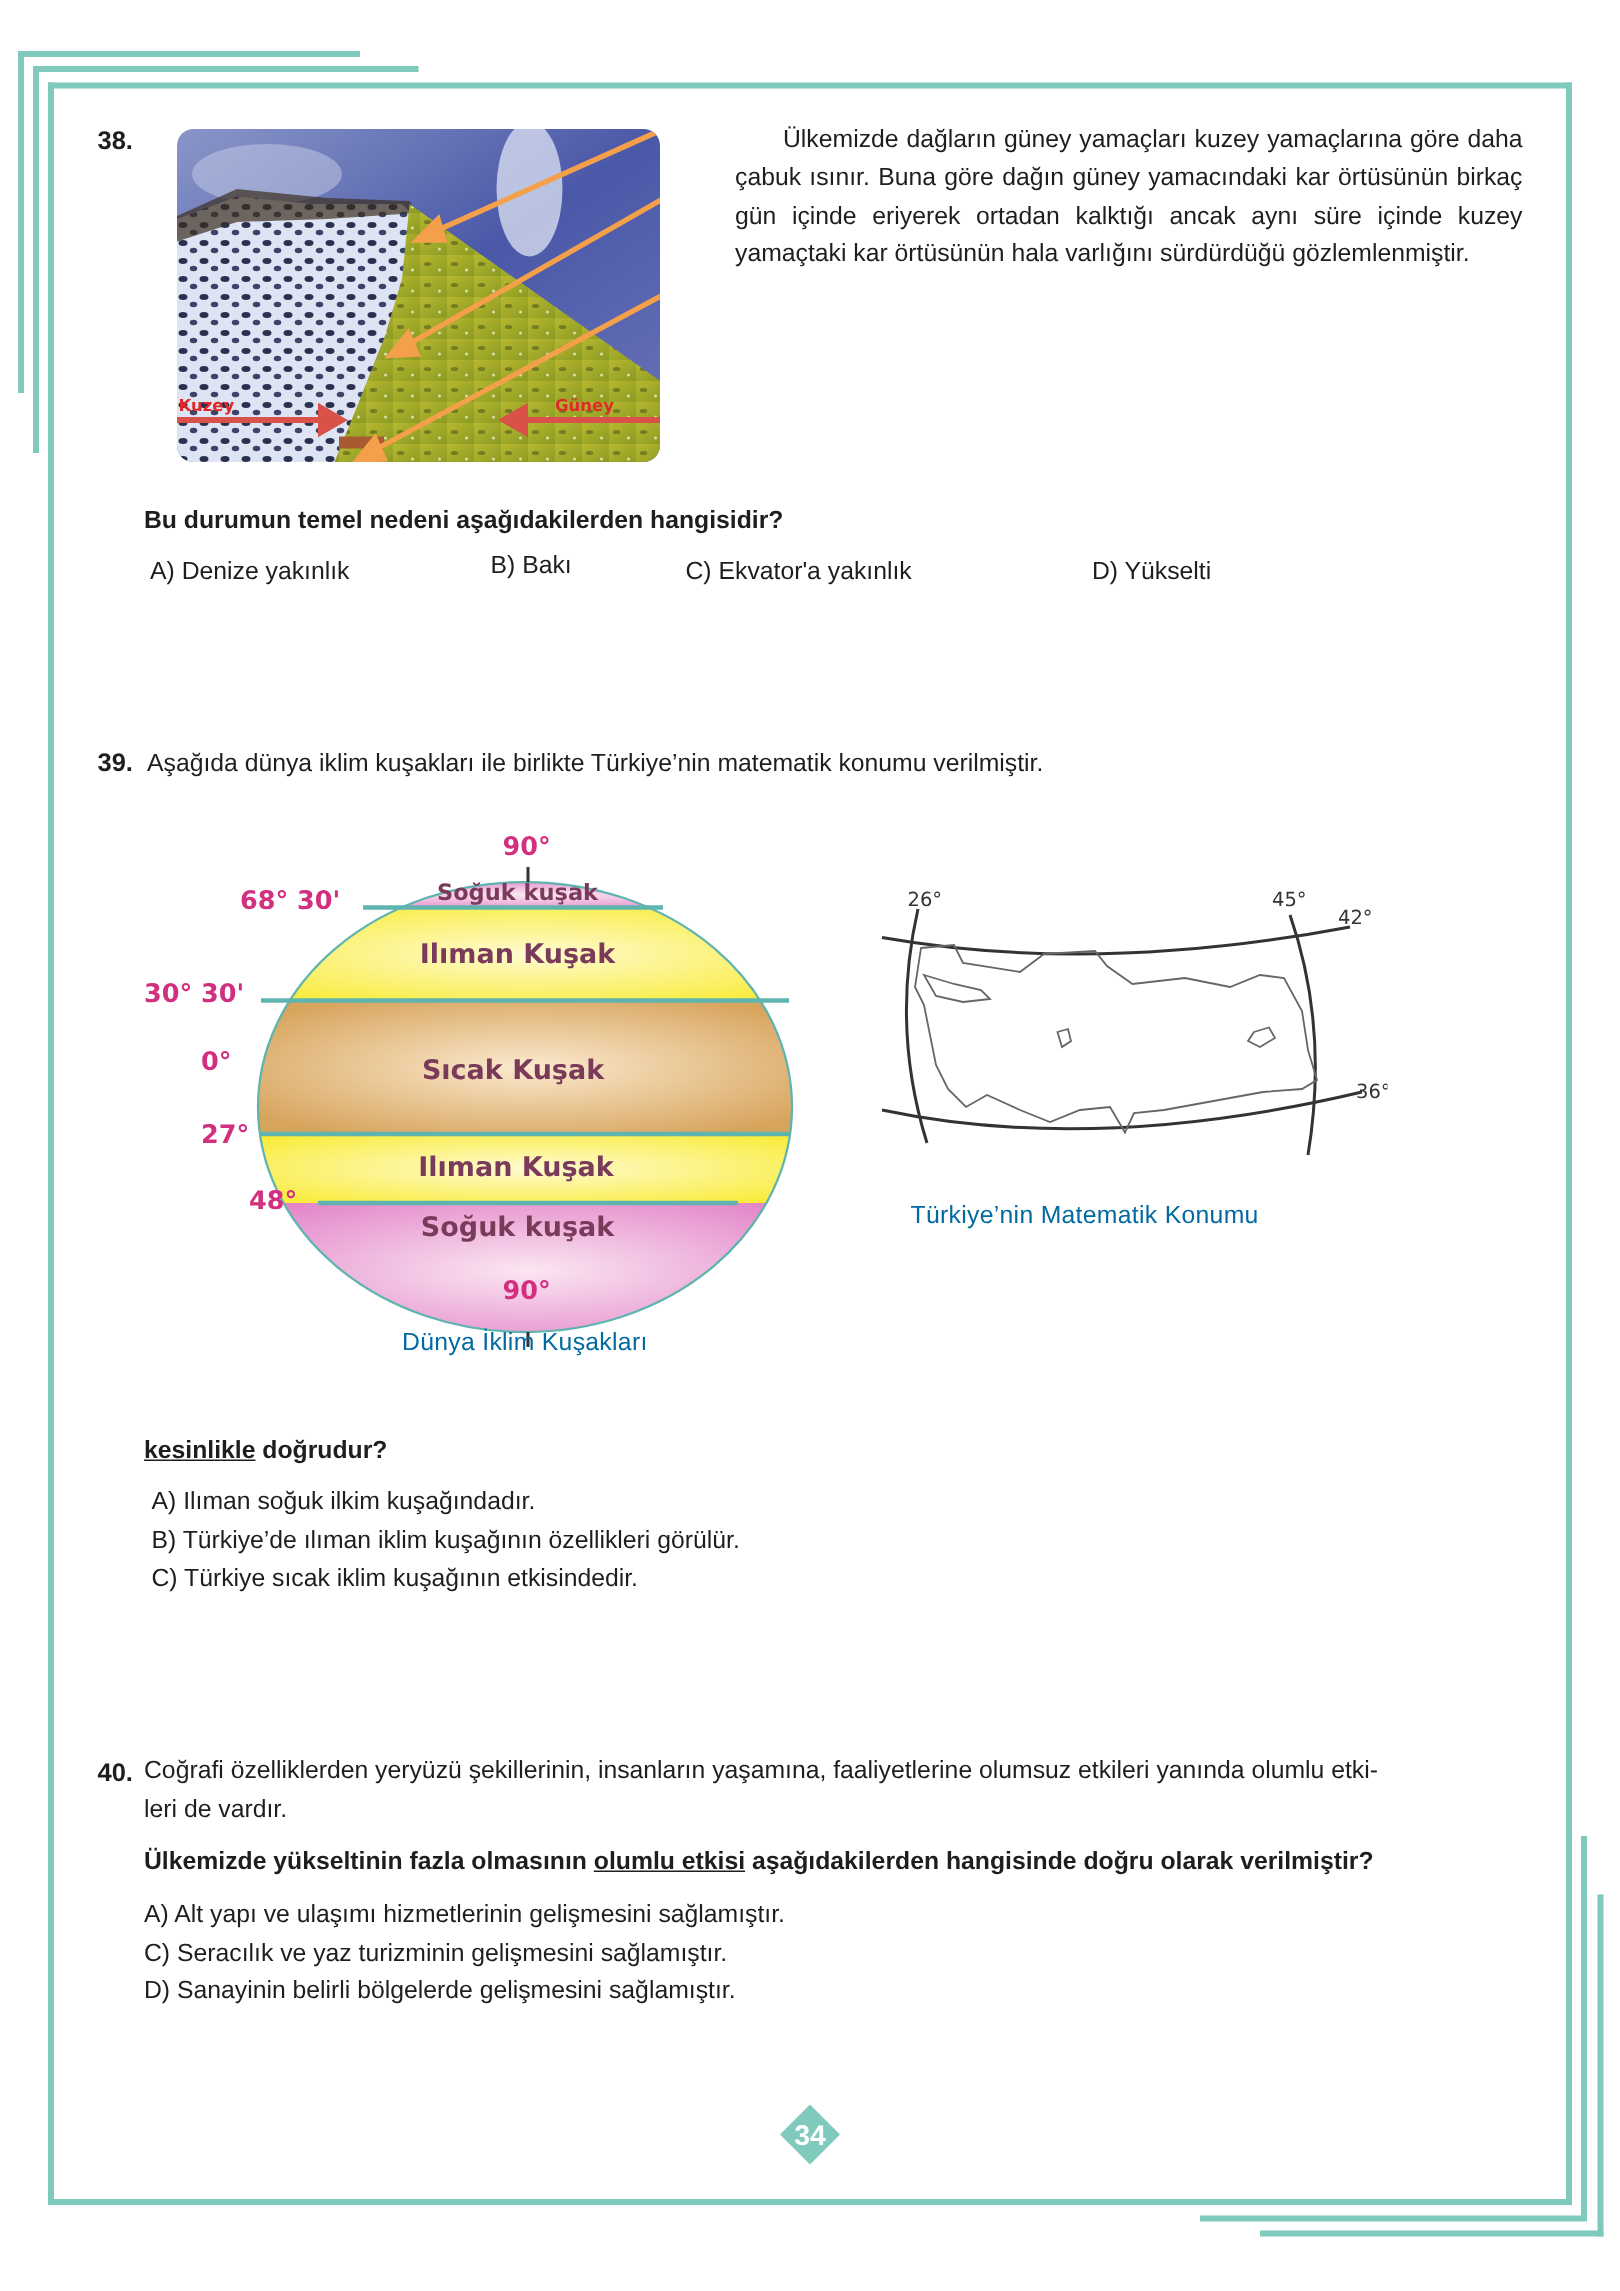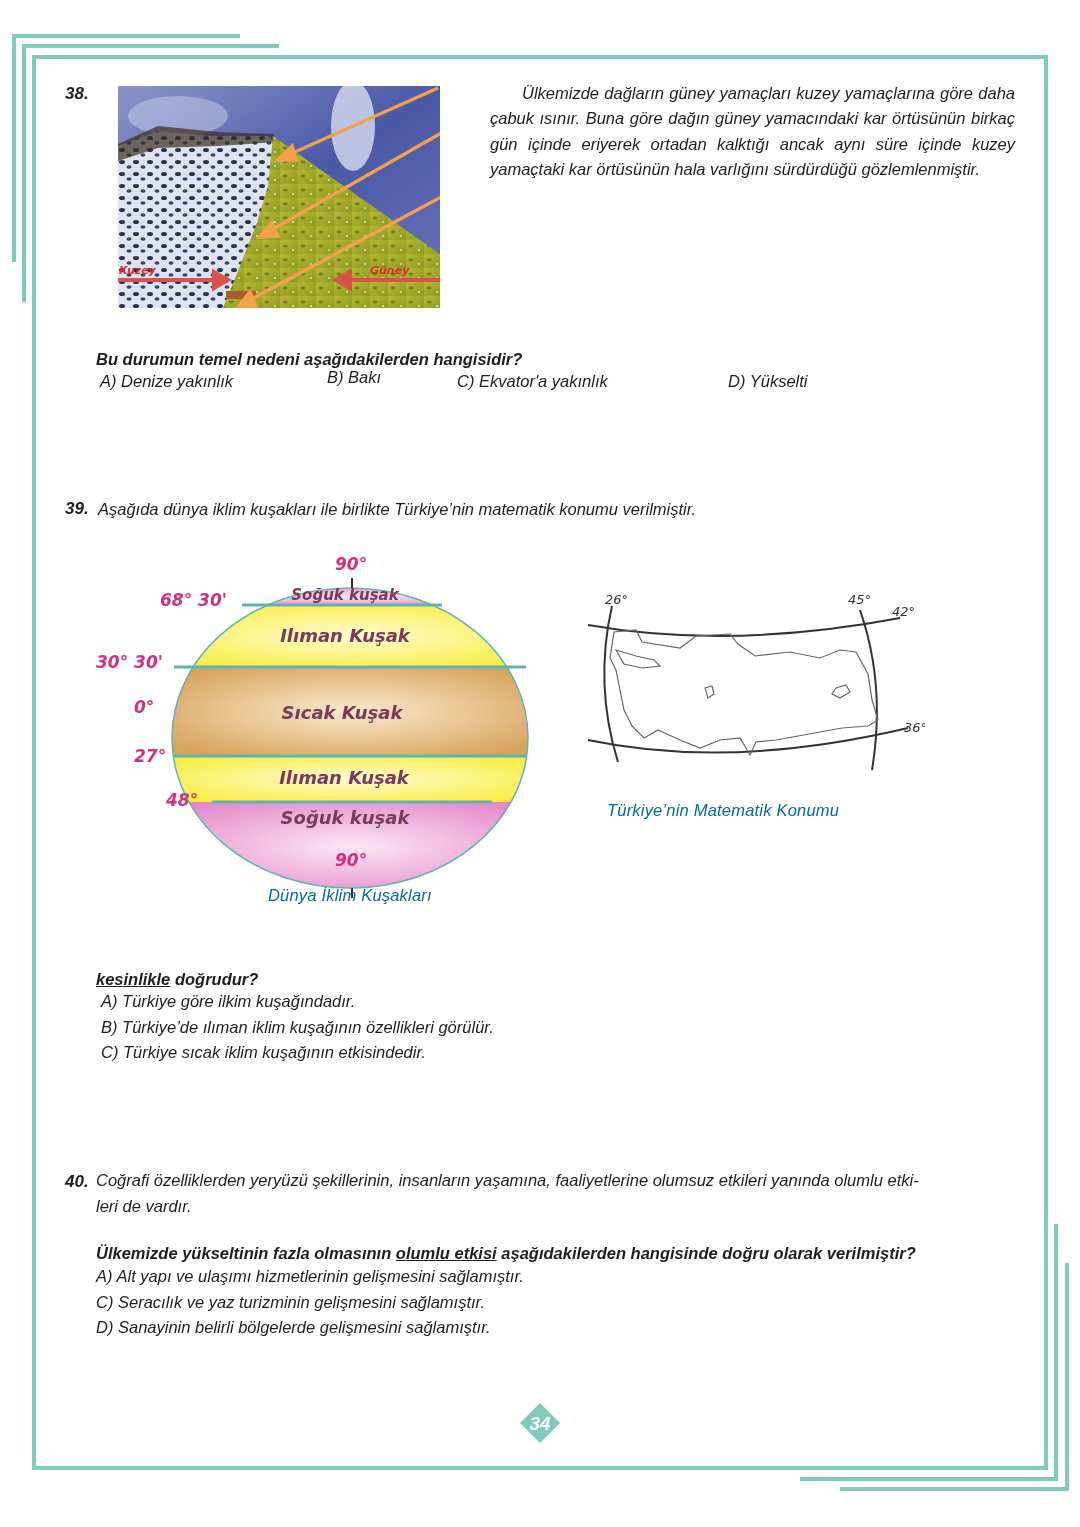--- a/index.html
+++ b/index.html
@@ -4,34 +4,35 @@
   <style>
     * { margin: 0; padding: 0; box-sizing: border-box; }
     html, body {
       width: 1080px;
       height: 1527px;
       background: #ffffff;
       font-family: "Liberation Sans", sans-serif;
       color: #1e1e1e;
       overflow: hidden;
     }
-    .page { position: relative; width: 1080px; height: 1527px; font-style: italic; }
+    .page { position: relative; width: 1080px; height: 1527px; }
 
     
     .ln { position: absolute; background: #7fc9bd; }
 
     .qnum { position: absolute; font-weight: bold; font-size: 17px; }
     .txt { position: absolute; font-size: 16.5px; line-height: 25.5px; }
-    .bold { font-weight: bold; margin-top: 12px; }
+    .bold { font-weight: bold; }
     .u { text-decoration: underline; }
 
     
     .photo {
       position: absolute; left: 118px; top: 86px; width: 322px; height: 222px;
       overflow: hidden;
+      border-radius: 11px;
     }
     .q38-para {
       left: 490px; top: 81px; width: 525px;
       text-align: justify; text-indent: 32px;
       font-size: 16.5px; line-height: 25.3px;
     }
     .opt-row { position: absolute; font-size: 16.5px; }
 
     
     .belts { position: absolute; left: 92px; top: 548px; width: 450px; height: 370px; }
@@ -219,21 +220,21 @@
       </svg>
     </div>
     <div class="cap" style="left:607px;top:801px;">Türkiye’nin Matematik Konumu</div>
 
     <div class="txt bold" style="left:96px;top:929px;width:910px;">
       <br>
       <span class="u">kesinlikle</span><span> doğrudur?</span>
     </div>
 
     <div class="opt-list" style="left:101px;top:989px;">
-      <div>A) Türkiye göre ilkim kuşağındadır.</div>
+      <div>A) Ilıman soğuk ilkim kuşağındadır.</div>
       <div>B) Türkiye’de ılıman iklim kuşağının özellikleri görülür.</div>
       <div>C) Türkiye sıcak iklim kuşağının etkisindedir.</div>
     </div>
   </section>
 
   <section>
     <div class="qnum" style="left:65px;top:1172px;">40.</div>
     <div class="txt" style="left:96px;top:1168px;width:915px;">
       <span>Coğrafi özelliklerden yeryüzü şekillerinin, insanların yaşamına, faaliyetlerine olumsuz etkileri yanında olumlu etki-</span><br>
       <span>leri de vardır.</span>

